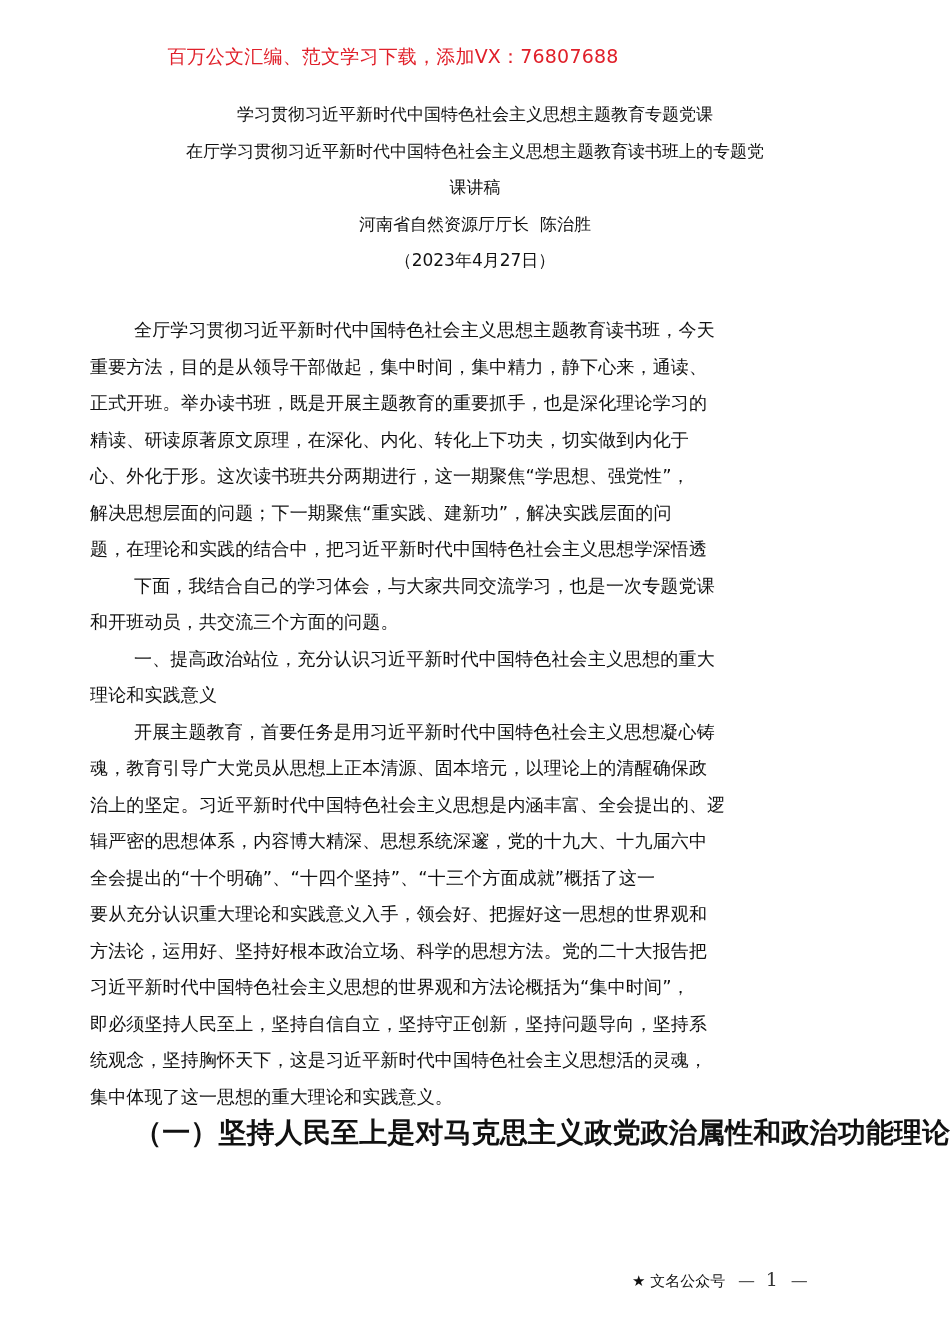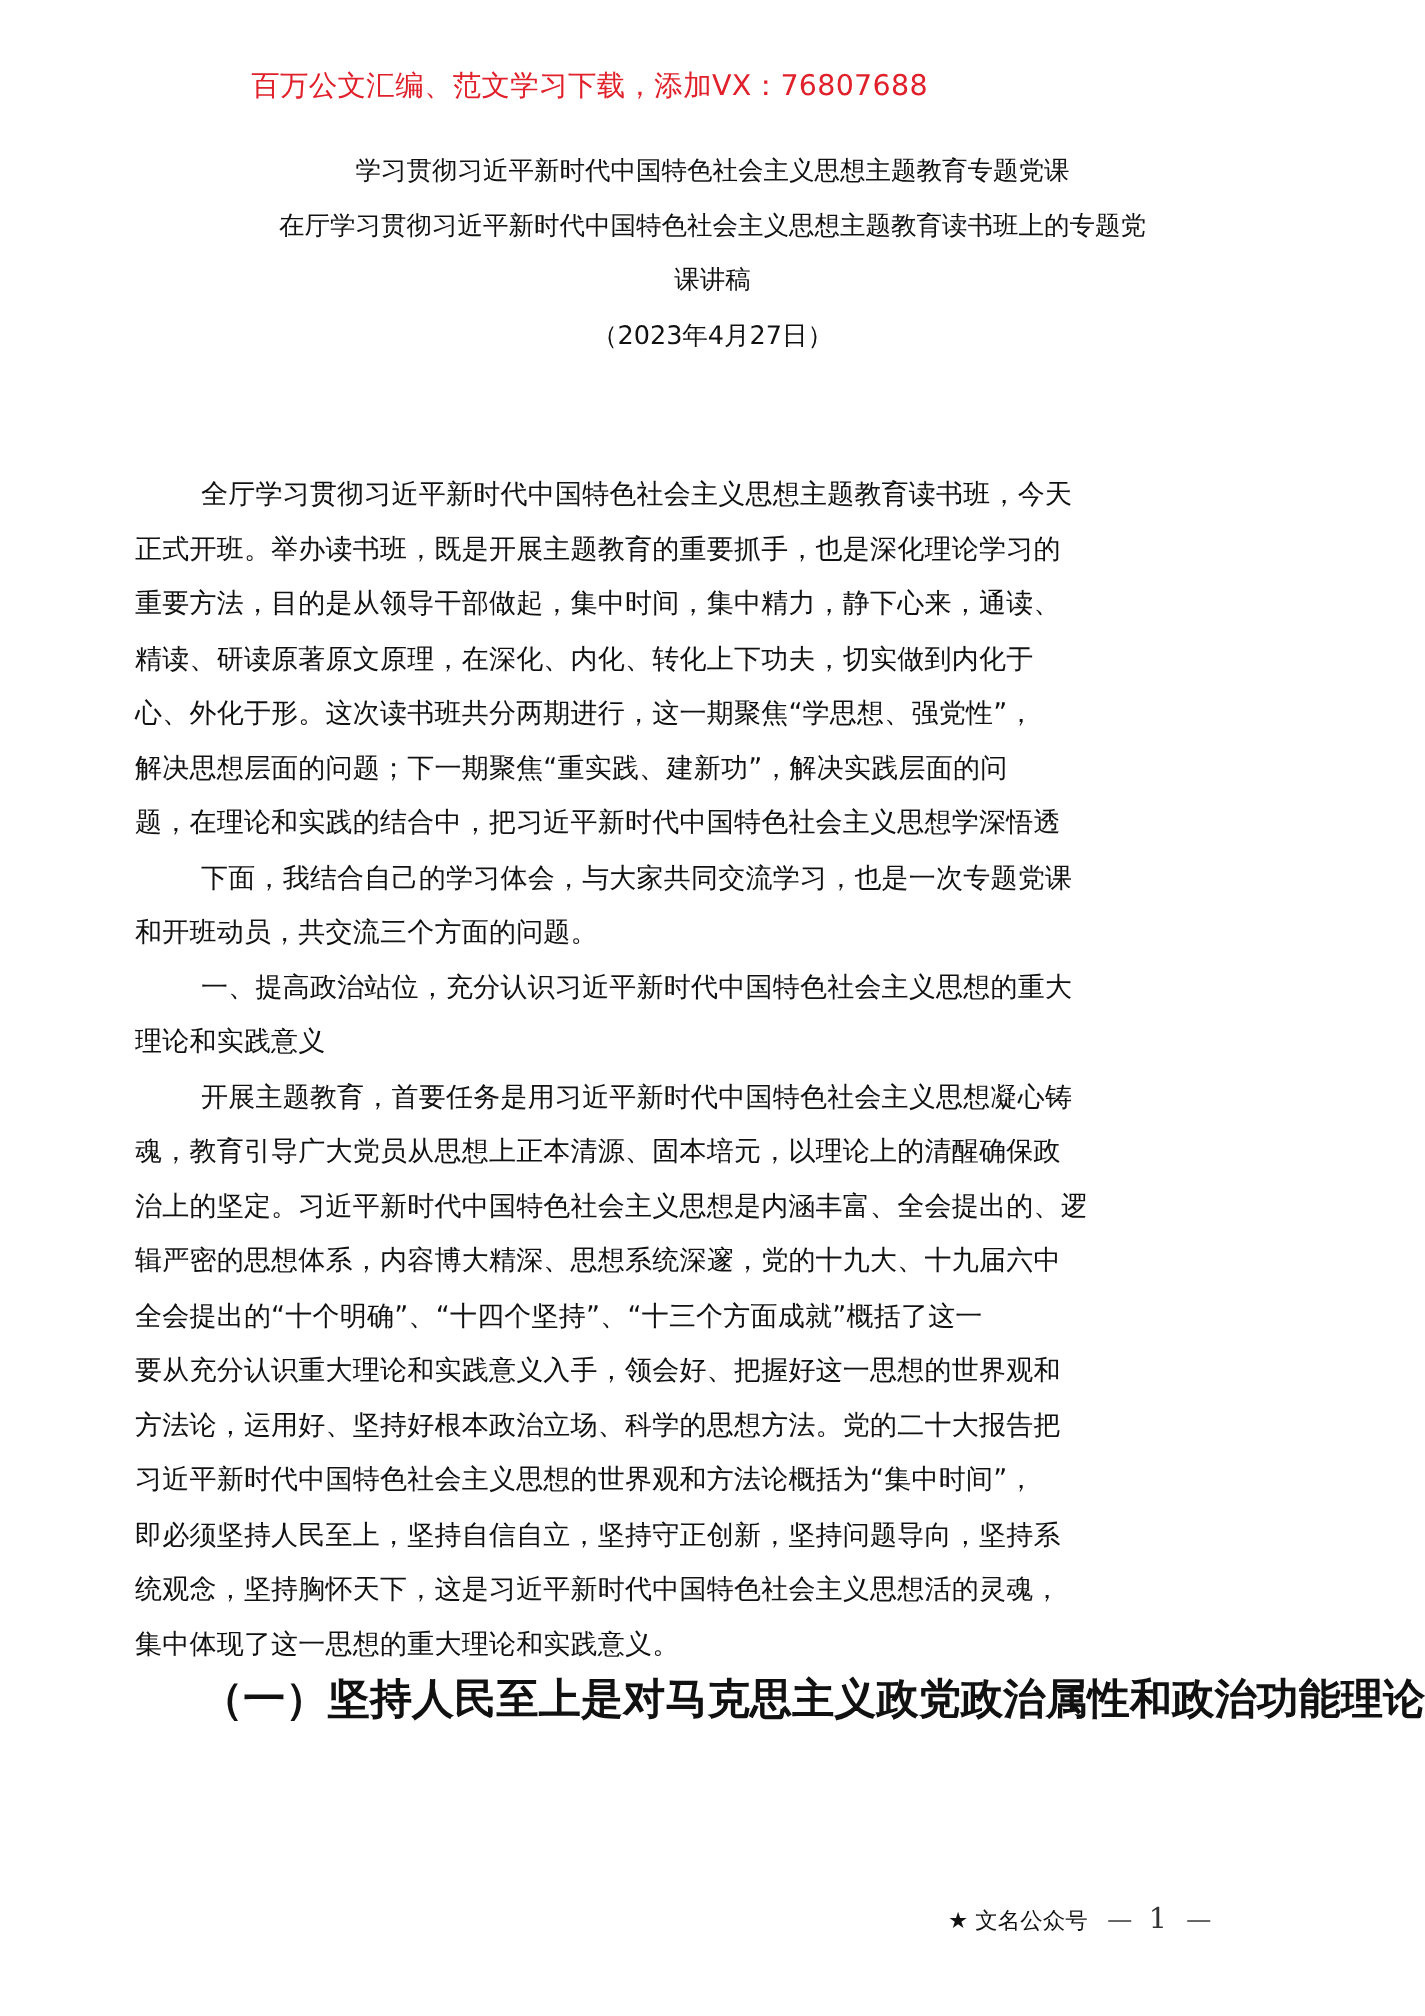--- a/index.html
+++ b/index.html
@@ -23,27 +23,28 @@
 </style>
 </head>
 <body>
 
 <div class="banner">百万公文汇编、范文学习下载，添加VX：76807688</div>
 
 <div class="title-block">
   <div>学习贯彻习近平新时代中国特色社会主义思想主题教育专题党课</div>
   <div>在厅学习贯彻习近平新时代中国特色社会主义思想主题教育读书班上的专题党</div>
   <div>课讲稿</div>
+  <div style="white-space:pre">河南省自然资源厅厅长  陈治胜</div>
   <div>（2023年4月27日）</div>
 </div>
 
 <div class="body" id="doc-body">
     <div class="line indent">全厅学习贯彻习近平新时代中国特色社会主义思想主题教育读书班，今天</div>
+    <div class="line">重要方法，目的是从领导干部做起，集中时间，集中精力，静下心来，通读、</div>
     <div class="line">正式开班。举办读书班，既是开展主题教育的重要抓手，也是深化理论学习的</div>
-    <div class="line">重要方法，目的是从领导干部做起，集中时间，集中精力，静下心来，通读、</div>
     <div class="line">精读、研读原著原文原理，在深化、内化、转化上下功夫，切实做到内化于</div>
     <div class="line">心、外化于形。这次读书班共分两期进行，这一期聚焦“学思想、强党性”，</div>
     <div class="line">解决思想层面的问题；下一期聚焦“重实践、建新功”，解决实践层面的问</div>
     <div class="line">题，在理论和实践的结合中，把习近平新时代中国特色社会主义思想学深悟透</div>
     <div class="line indent">下面，我结合自己的学习体会，与大家共同交流学习，也是一次专题党课</div>
     <div class="line">和开班动员，共交流三个方面的问题。</div>
     <div class="line indent">一、提高政治站位，充分认识习近平新时代中国特色社会主义思想的重大</div>
     <div class="line">理论和实践意义</div>
     <div class="line indent">开展主题教育，首要任务是用习近平新时代中国特色社会主义思想凝心铸</div>
     <div class="line">魂，教育引导广大党员从思想上正本清源、固本培元，以理论上的清醒确保政</div>

